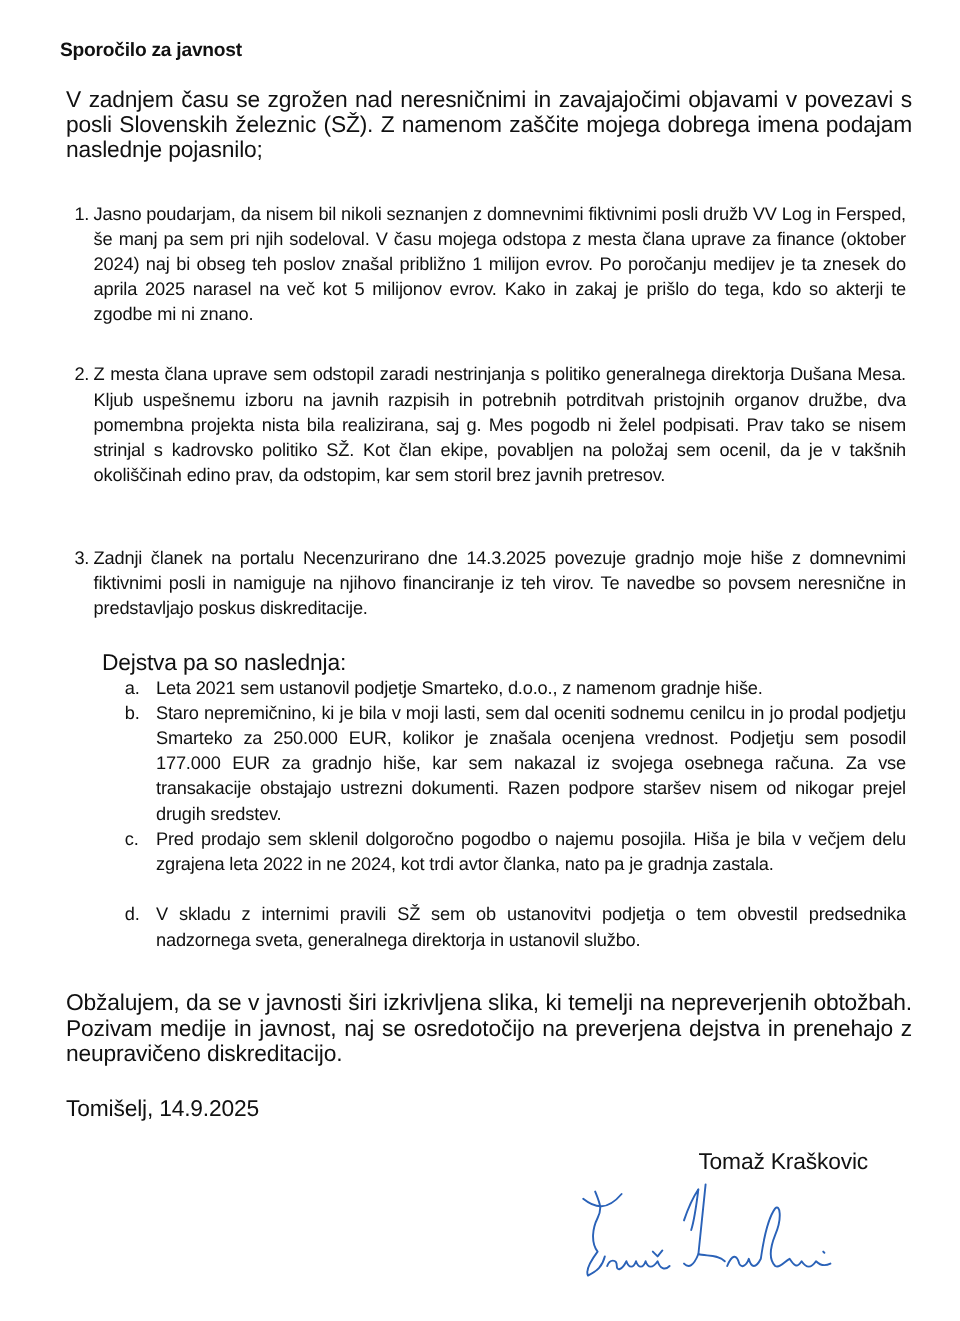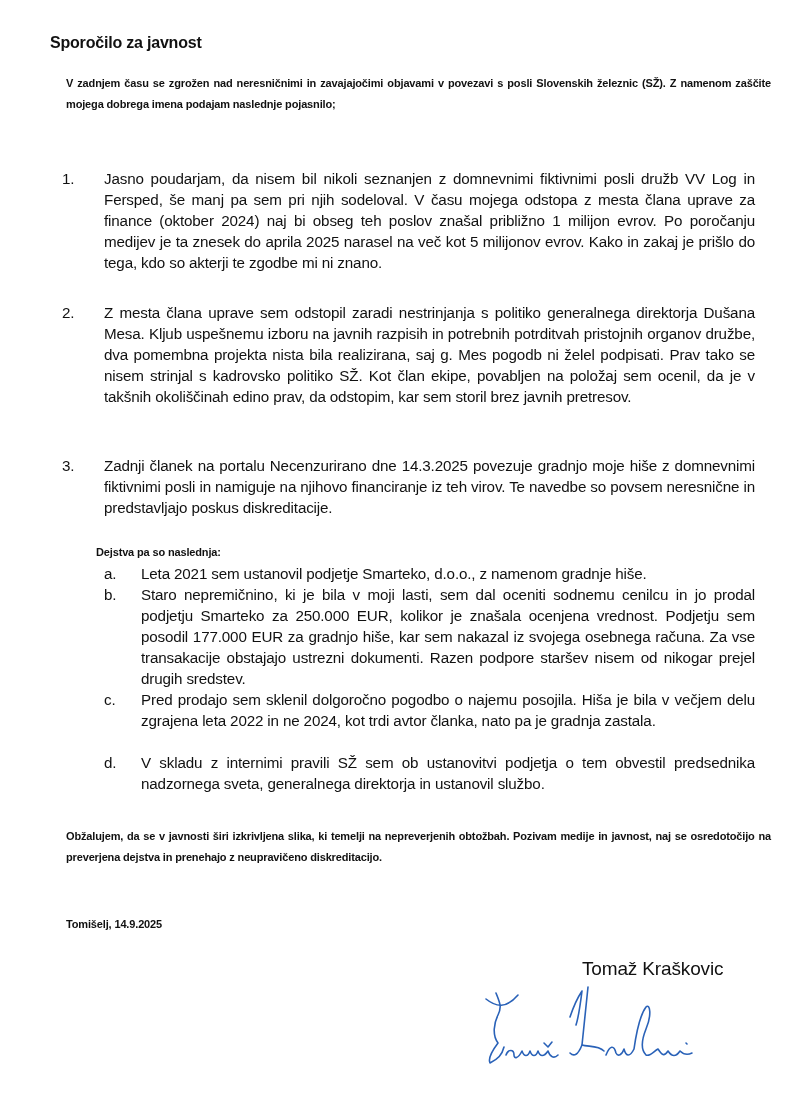--- a/index.html
+++ b/index.html
@@ -1,26 +1,26 @@
 <!DOCTYPE html>
 <html><head>
 <meta charset="utf-8">
 <style>
   html, body { margin: 0; padding: 0; background: #ffffff; }
   body { width: 800px; height: 1101px; position: relative; overflow: hidden;
          font-family: "Liberation Sans", sans-serif; color: #111111; }
   .page { position: absolute; left: 50px; top: 0; width: 705px; }
   .title { position: absolute; left: 0; top: 34px; font-weight: bold; font-size: 16px; letter-spacing: -0.2px; }
-  .para { position: absolute; left: 16px; width: 705px; font-size: 11px; line-height: 21px; text-align: justify; letter-spacing: -0.15px; font-weight: bold; }
+  .para { position: absolute; left: 5px; width: 705px; font-size: 19px; line-height: 21px; text-align: justify; letter-spacing: -0.15px; }
   .numitem { position: absolute; left: 12px; width: 693px; font-size: 15.2px; line-height: 21px; letter-spacing: -0.15px; }
   .numitem .num { position: absolute; left: 0; top: 0; }
-  .numitem .txt { margin-left: 42px; text-align: justify; }
+  .numitem .txt { margin-left: 16px; text-align: justify; }
   .letitem { position: absolute; left: 54px; width: 651px; font-size: 15.2px; line-height: 21px; letter-spacing: -0.15px; }
   .letitem .num { position: absolute; left: 0; top: 0; }
-  .letitem .txt { margin-left: 37px; text-align: justify; }
+  .letitem .txt { margin-left: 26px; text-align: justify; }
   .signer { position: absolute; left: 582px; top: 958px; font-size: 19px; letter-spacing: -0.15px; }
   .signature { position: absolute; left: 478px; top: 985px; width: 240px; height: 90px; }
 </style>
 </head>
 <body>
 
 <div class="page">
   <div class="title">Sporočilo za javnost</div>
 
   <div class="para" style="top:73px;">V zadnjem času se zgrožen nad neresničnimi in zavajajočimi objavami v povezavi s posli Slovenskih železnic (SŽ). Z namenom zaščite mojega dobrega imena podajam naslednje pojasnilo;</div>

